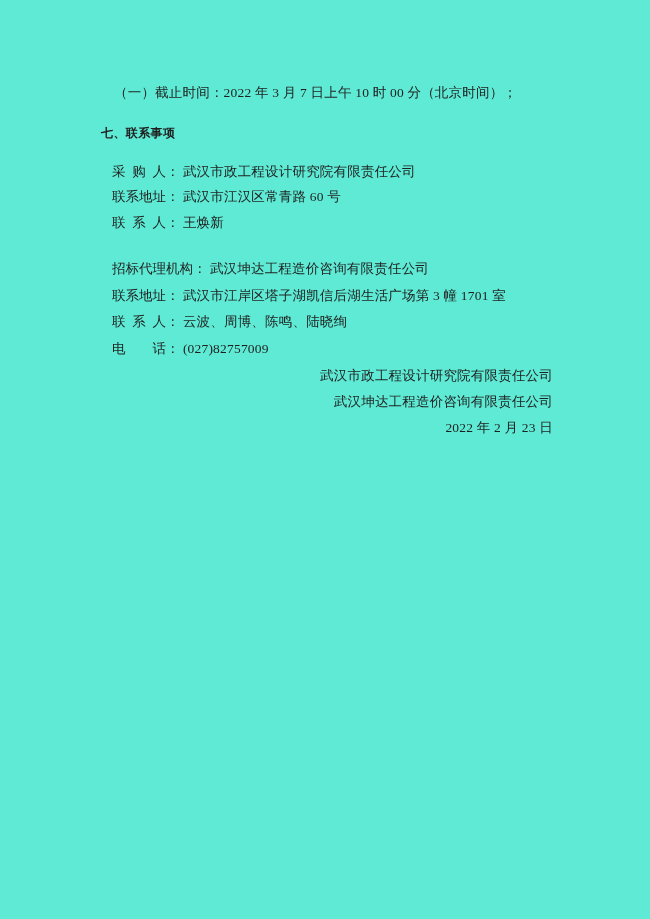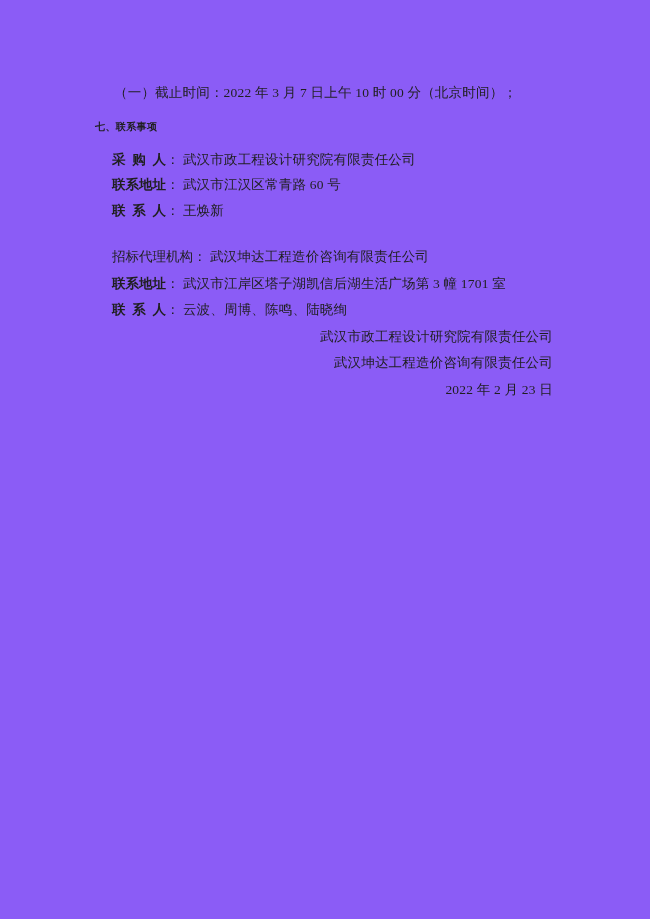--- a/index.html
+++ b/index.html
@@ -1,57 +1,57 @@
 <!DOCTYPE html>
 <html lang="zh"><head>
 <meta charset="utf-8">
 <style>
   html, body { margin: 0; padding: 0; background: #ffffff; }
   .page {
     position: relative;
     width: 650px;
     height: 919px;
     margin: 0 auto;
-    background: #8b5cf6;
+    background: #5eead4;
     box-sizing: border-box;
     padding: 79px 87px 8px 87px;
     font-family: "Liberation Serif", "DejaVu Serif", serif;
     color: #1f1f1f;
     font-size: 13.5px;
     overflow: hidden;
   }
   .para {
     margin: 0;
     line-height: 28px;
     text-indent: 27px;
     text-align: justify;
     letter-spacing: 0.2px;
   }
   .heading {
-    margin: 8px;
-    font-size: 10px;
+    margin: 14px;
+    font-size: 12px;
     font-weight: bold;
     line-height: 24px;
     letter-spacing: 0.4px;
   }
   .rows { margin: 0; }
   .row {
     line-height: 25.4px;
     padding-left: 25px;
     white-space: nowrap;
   }
   .agency .row { line-height: 26.6px; }
   .lbl {
     display: inline-block;
     text-align: justify;
     text-align-last: justify;
     -moz-text-align-last: justify;
     vertical-align: top;
   }
-  .lbl.w4 { width: 54px; font-weight: bold; }
+  .lbl.w4 { width: 54px; }
   .lbl.wide { width: auto; }
   .colon { display: inline-block; }
   .val { letter-spacing: 0.2px; }
   .gap { height: 21px; }
   .sign-block { margin: 0; padding-right: 10px; text-align: right; }
   .sign-line { margin: 0; line-height: 26.4px; letter-spacing: 0.2px; }
 </style>
 </head>
 <body>
 
@@ -85,20 +85,24 @@
       <span class="val">武汉坤达工程造价咨询有限责任公司</span>
     </div>
     <div class="row">
       <span class="lbl w4">联系地址</span><span class="colon">：</span>
       <span class="val">武汉市江岸区塔子湖凯信后湖生活广场第 3 幢 1701 室</span>
     </div>
     <div class="row">
       <span class="lbl w4">联系人</span><span class="colon">：</span>
       <span class="val">云波、周博、陈鸣、陆晓绚</span>
     </div>
+    <div class="row">
+      <span class="lbl w4">电话</span><span class="colon">：</span>
+      <span class="val">(027)82757009</span>
+    </div>
   </div>
 
   <div class="sign-block">
     <p class="sign-line">武汉市政工程设计研究院有限责任公司</p>
     <p class="sign-line">武汉坤达工程造价咨询有限责任公司</p>
     <p class="sign-line">2022 年 2 月 23 日</p>
   </div>
 
 </div>
 

